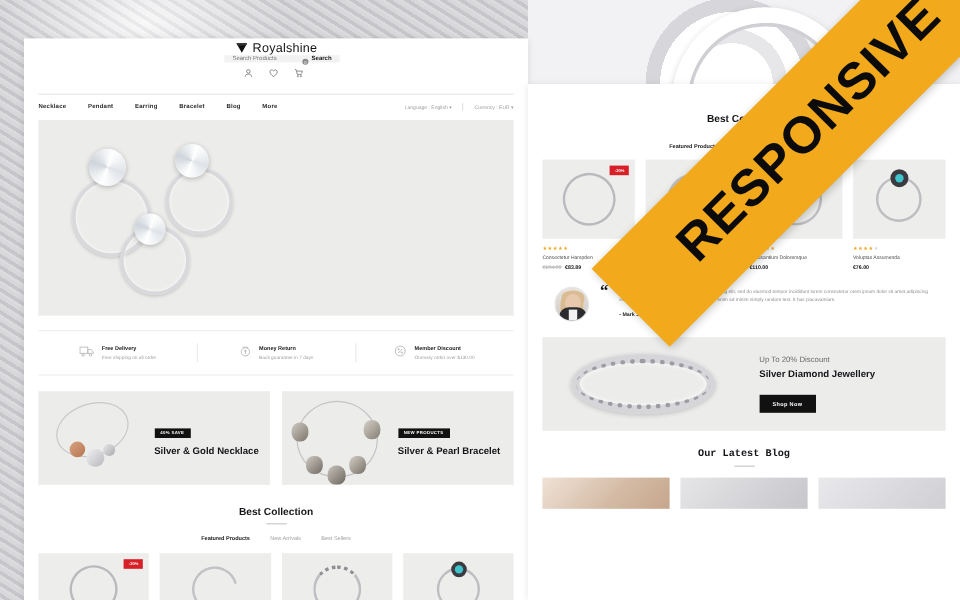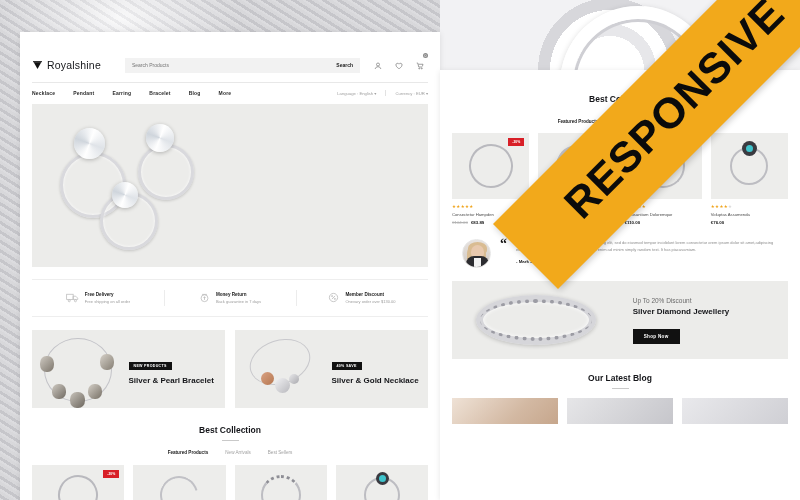--- a/index.html
+++ b/index.html
@@ -48,21 +48,21 @@
   
   .panel{
     position:absolute; background:#fff;
     box-shadow:0 1px 6px rgba(0,0,0,.10);
     overflow:hidden;
   }
   .panel-left{ left:20px; top:32px; width:420px; height:468px; }
   .panel-right{ left:440px; top:70px; width:360px; height:430px; }
 
   
-  .hdr{ display:flex; align-items:center; padding:24px 12px 8px 12px; }
+  .hdr{ display:flex; align-items:center; padding:2px 12px 8px 12px;flex-direction:column; }
   .logo{ display:flex; align-items:center; gap:4px; }
   .logo-mark{ width:11px; height:10px; position:relative; }
   .logo-mark svg{ display:block; }
   .logo-txt{ font-size:10.5px; color:#15161a; letter-spacing:.2px; }
 
   .searchbox{
     flex:1; margin-left:24px; margin-right:14px;
     background:#f2f2f2; height:15px; display:flex; align-items:center;
     padding:0 7px;
   }
@@ -332,42 +332,42 @@
       <span>
         <div class="svc-t">Member Discount</div>
         <div class="svc-d">Onevary order over $130.00</div>
       </span>
     </div>
   </div>
 
   <div class="promos">
     <div class="promo">
       <div class="promo-img">
+        <div style="position:absolute;left:14px;top:10px;width:62px;height:44px;border:1.5px solid #c8c8cc;border-radius:50%;transform:rotate(-18deg);"></div>
+        <div style="position:absolute;left:26px;top:42px;width:13px;height:13px;border-radius:50%;background:linear-gradient(135deg,#d9a283,#b5764f);"></div>
+        <div style="position:absolute;left:40px;top:48px;width:15px;height:15px;border-radius:50%;background:linear-gradient(135deg,#f1f1f3,#b8b8bd);"></div>
+        <div style="position:absolute;left:54px;top:44px;width:10px;height:10px;border-radius:50%;background:linear-gradient(135deg,#e8e8ea,#a9a9ae);"></div>
+      </div>
+      <div class="promo-txt">
+        <span class="tag">40% SAVE</span>
+        <div class="promo-title">Silver &amp; Gold Necklace</div>
+      </div>
+    </div>
+    <div class="promo">
+      <div class="promo-img">
         <div style="position:absolute;left:12px;top:8px;width:68px;height:64px;border:1.5px solid #c3c3c8;border-radius:50%;"></div>
         <div style="position:absolute;left:8px;top:26px;width:14px;height:16px;border-radius:45%;background:linear-gradient(135deg,#cfcac2,#7c756b);"></div>
         <div style="position:absolute;left:68px;top:24px;width:14px;height:16px;border-radius:45%;background:linear-gradient(135deg,#d6d1c9,#847d72);"></div>
         <div style="position:absolute;left:20px;top:54px;width:14px;height:15px;border-radius:45%;background:linear-gradient(135deg,#cfcac2,#6f6961);"></div>
         <div style="position:absolute;left:56px;top:54px;width:14px;height:15px;border-radius:45%;background:linear-gradient(135deg,#d4cfc7,#777066);"></div>
         <div style="position:absolute;left:38px;top:62px;width:15px;height:16px;border-radius:45%;background:linear-gradient(135deg,#c9c4bc,#6b655c);"></div>
       </div>
       <div class="promo-txt">
         <span class="tag">NEW PRODUCTS</span>
         <div class="promo-title">Silver &amp; Pearl Bracelet</div>
-      </div>
-    </div>
-    <div class="promo">
-      <div class="promo-img">
-        <div style="position:absolute;left:14px;top:10px;width:62px;height:44px;border:1.5px solid #c8c8cc;border-radius:50%;transform:rotate(-18deg);"></div>
-        <div style="position:absolute;left:26px;top:42px;width:13px;height:13px;border-radius:50%;background:linear-gradient(135deg,#d9a283,#b5764f);"></div>
-        <div style="position:absolute;left:40px;top:48px;width:15px;height:15px;border-radius:50%;background:linear-gradient(135deg,#f1f1f3,#b8b8bd);"></div>
-        <div style="position:absolute;left:54px;top:44px;width:10px;height:10px;border-radius:50%;background:linear-gradient(135deg,#e8e8ea,#a9a9ae);"></div>
-      </div>
-      <div class="promo-txt">
-        <span class="tag">40% SAVE</span>
-        <div class="promo-title">Silver &amp; Gold Necklace</div>
       </div>
     </div>
   </div>
 
   <div class="sec-head">
     <div class="sec-title">Best Collection</div>
     <div class="sec-rule"></div>
     <div class="tabs">
       <span class="tab active">Featured Products</span>
       <span class="tab">New Arrivals</span>
@@ -475,21 +475,21 @@
       <div style="position:absolute;left:24px;top:14px;width:120px;height:50px;border:7px solid #d6d6da;border-radius:50%;box-shadow:0 1px 4px rgba(0,0,0,.2), inset 0 0 4px #fff;"></div>
       <div style="position:absolute;left:28px;top:18px;width:112px;height:42px;border-top:4px dotted #9c9ca4;border-bottom:4px dotted #9c9ca4;border-radius:50%;"></div>
     </div>
     <div class="wb-txt">
       <div class="wb-sub">Up To 20% Discount</div>
       <div class="wb-title">Silver Diamond Jewellery</div>
       <button class="btn-dark" style="margin-top:13px;">Shop Now</button>
     </div>
   </div>
 
-  <div class="sec-head" style="margin-top:14px;">
+  <div class="sec-head" style="margin-top:14px;font-family:Liberation Mono, monospace;">
     <div class="sec-title">Our Latest Blog</div>
     <div class="sec-rule"></div>
   </div>
 
   <div class="blog-row">
     <div class="blog-card">
         <div class="blog-img b1"></div>
       </div>
     <div class="blog-card">
         <div class="blog-img b2"></div>

